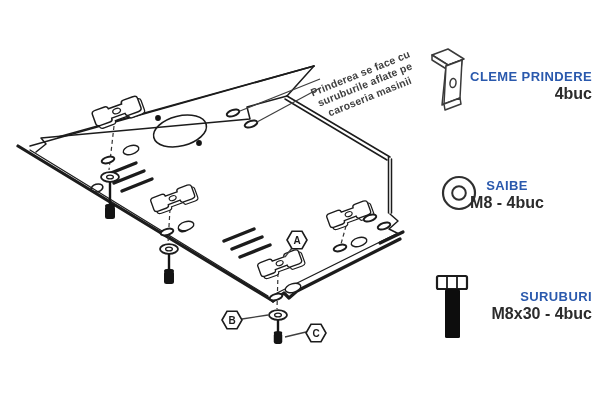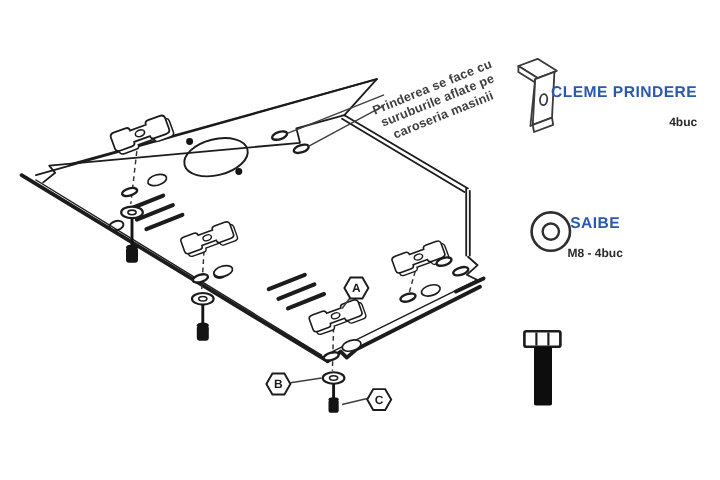--- a/index.html
+++ b/index.html
@@ -11,23 +11,23 @@
   svg.main{position:absolute;left:0;top:0;}
   
   .note{
     position:absolute;left:290px;top:66px;width:150px;
     transform:rotate(-22deg);transform-origin:50% 50%;
     text-align:center;font-size:10.5px;line-height:1.18;
     color:#3f3f3f;font-weight:600;letter-spacing:.2px;
   }
   .note span{display:block;}
   
-  .legend-text{position:absolute;right:19px;width:170px;text-align:right;}
+  .legend-text{position:absolute;right:8px;width:170px;text-align:right;}
   .li-name{font-size:13px;font-weight:700;letter-spacing:.4px;}
-  .li-spec{font-size:10px;font-weight:700;margin-top:13px;}
+  .li-spec{font-size:16px;font-weight:700;margin-top:1px;}
   .lt-1{top:69px;}
   .lt-2{top:178px;text-align:center;}
   .lt-3{top:289px;}
 </style>
 </head>
 <body>
 
 <div class="canvas">
 
   <svg class="main" width="600" height="400" viewBox="0 0 600 400">
@@ -200,14 +200,18 @@
   </div>
 
   <div class="legend-text lt-1">
     <div class="li-name" style="color: rgb(42, 89, 173);">CLEME PRINDERE</div>
     <div class="li-spec" style="color: rgb(43, 43, 43);">4buc</div>
   </div>
   <div class="legend-text lt-2">
     <div class="li-name" style="color: rgb(42, 89, 173);">SAIBE</div>
     <div class="li-spec" style="color: rgb(43, 43, 43);">M8 - 4buc</div>
   </div>
+  <div class="legend-text lt-3">
+    <div class="li-name" style="color: rgb(42, 89, 173);">SURUBURI</div>
+    <div class="li-spec" style="color: rgb(43, 43, 43);">M8x30 - 4buc</div>
+  </div>
 
 </div>
 
 </body></html>

